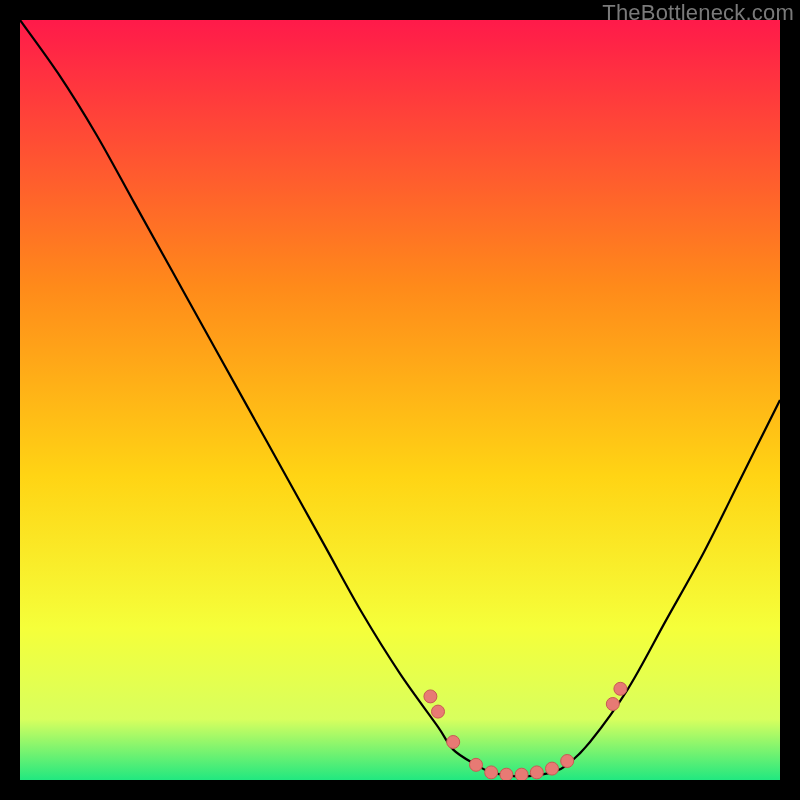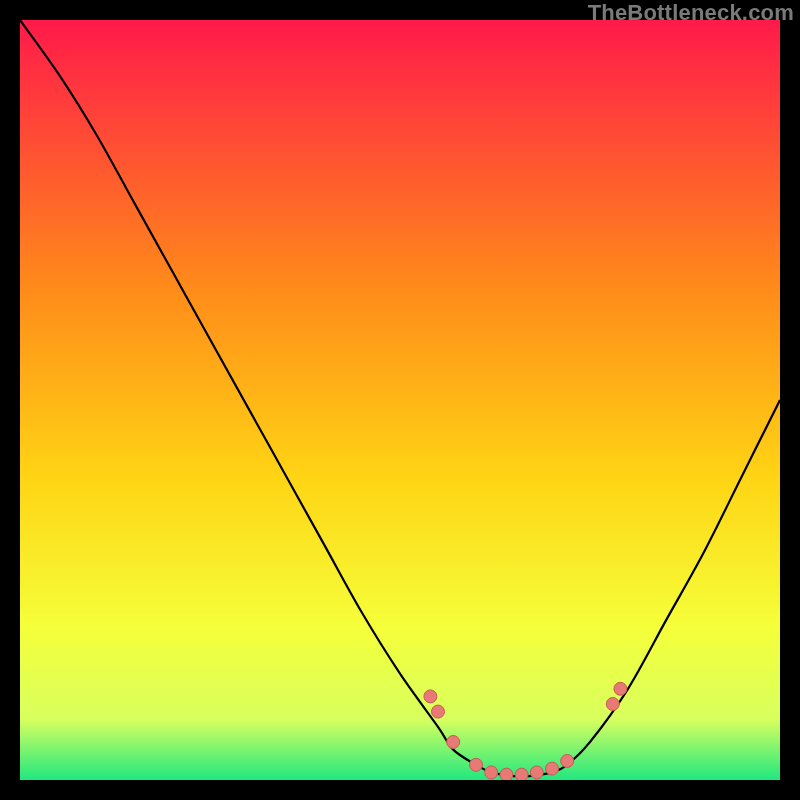--- a/index.html
+++ b/index.html
@@ -24,21 +24,21 @@
     top: 0;
     width: 760px;
     height: 760px;
   }
   .watermark {
     position: absolute;
     top: 0px;
     right: 6px;
     font-family: Arial, Helvetica, sans-serif;
     font-size: 22px;
-    font-weight: 700;
+    font-weight: 400;
     color: #7a7a7a;
     letter-spacing: 0.2px;
   }
 </style>
 </head>
 <body>
 
 <div class="frame">
   <svg class="plot" viewBox="0 0 760 760">
     <defs>

